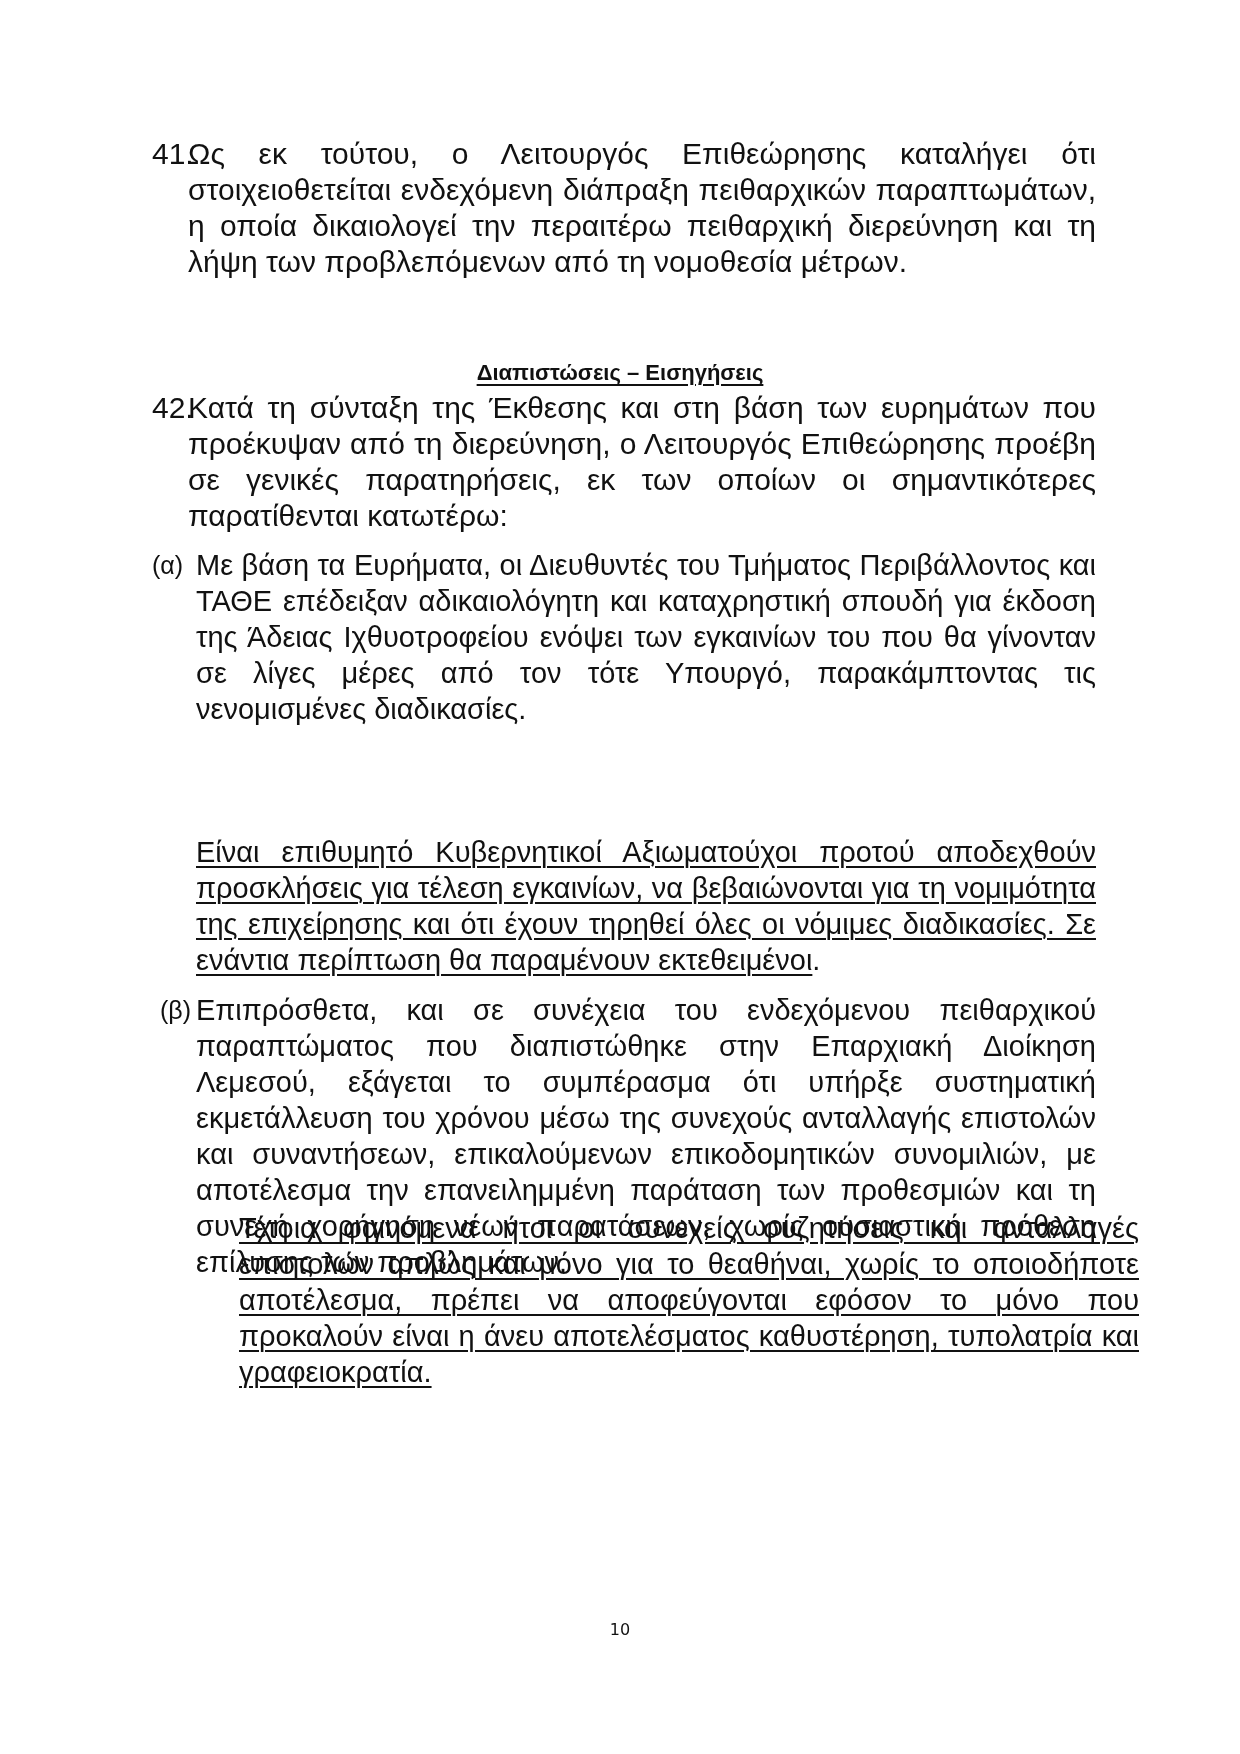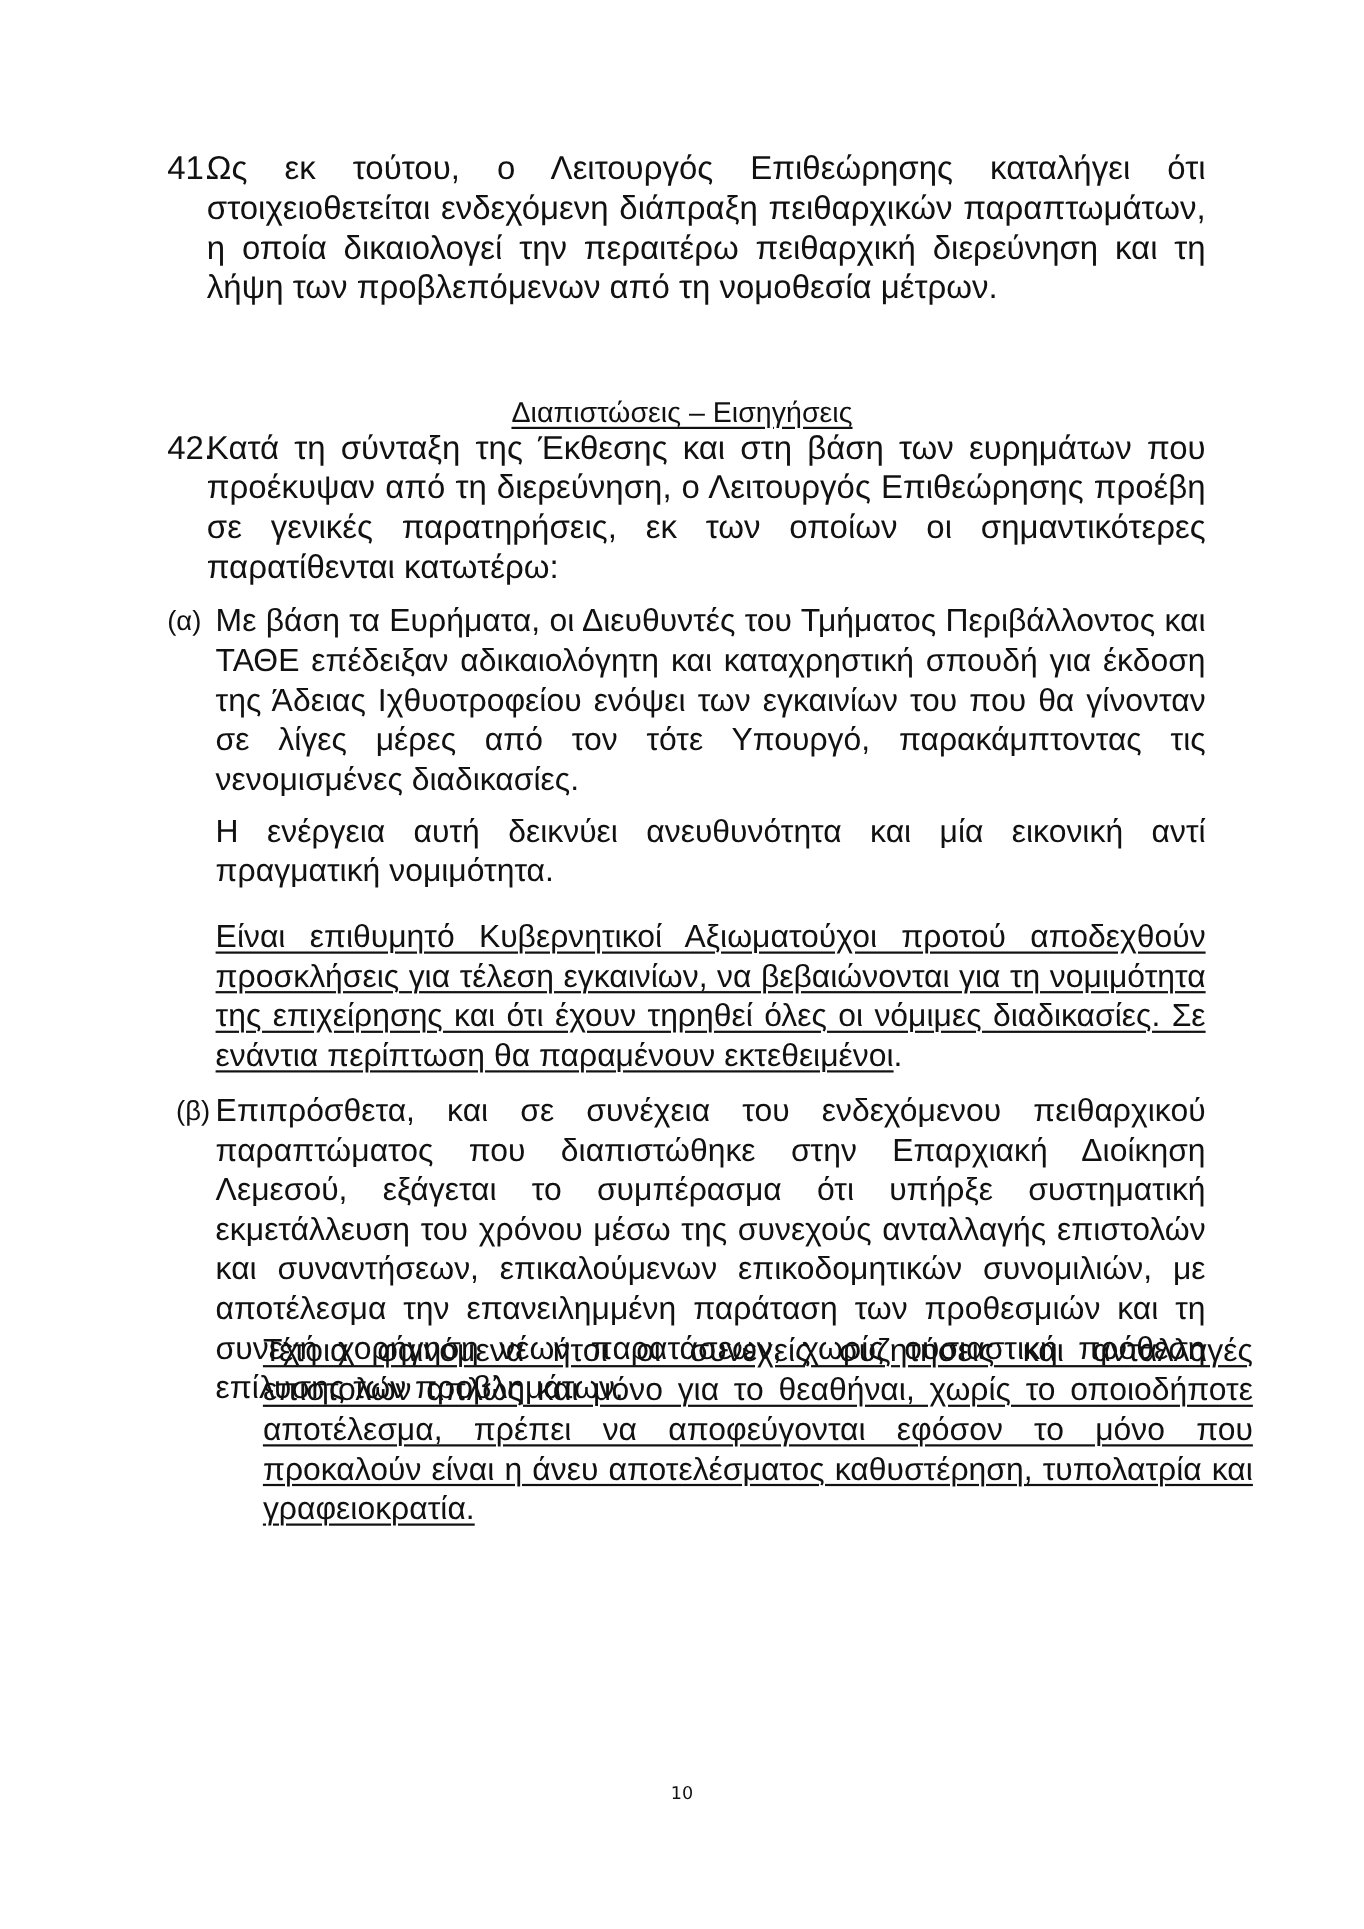--- a/index.html
+++ b/index.html
@@ -7,21 +7,21 @@
          font-family: "Liberation Sans", sans-serif; color: #111; }
   .page { position: absolute; left: 0; top: 0; width: 1240px; height: 1754px; }
   .para { position: absolute; left: 152px; width: 944px; font-size: 30px; line-height: 36px; }
   .para .num { position: absolute; left: 0; top: 0; }
   .para .body { margin-left: 36px; text-align: justify; text-align-last: left; }
   .sub { position: absolute; left: 196px; width: 900px; font-size: 29px; line-height: 36px;
          text-align: justify; text-align-last: left; }
   .emph { font-weight: normal; text-decoration: underline; text-decoration-thickness: 2px;
           text-underline-offset: 4px; }
   .heading { position: absolute; left: 0; width: 1240px; top: 360px; text-align: center;
-             font-size: 26px; font-weight: normal; text-decoration: underline;
+             font-size: 22px; font-weight: bold; text-decoration: underline;
              text-underline-offset: 4px; box-sizing: border-box; }
   .label-a { position: absolute; left: 152px; font-size: 25px; line-height: 36px; }
   .label-b { position: absolute; left: 160px; font-size: 25px; line-height: 36px; }
   .pagenum { position: absolute; left: 0; width: 1240px; top: 1620px; text-align: center;
              font-family: "DejaVu Sans", sans-serif; font-size: 16px; }
 </style>
 </head>
 <body>
 
 <div class="page">
@@ -34,21 +34,20 @@
   <div class="heading">Διαπιστώσεις – Εισηγήσεις</div>
 
   <div class="para" style="top:390px;">
     <span class="num">42.</span>
     <div class="body">Κατά τη σύνταξη της Έκθεσης και στη βάση των ευρημάτων που προέκυψαν από τη διερεύνηση, ο Λειτουργός Επιθεώρησης προέβη σε γενικές παρατηρήσεις, εκ των οποίων οι σημαντικότερες παρατίθενται κατωτέρω:</div>
   </div>
 
   <span class="label-a" style="top:547px;">(α)</span>
   <div class="sub" style="top:547px;">Με βάση τα Ευρήματα, οι Διευθυντές του Τμήματος Περιβάλλοντος και ΤΑΘΕ επέδειξαν αδικαιολόγητη και καταχρηστική σπουδή για έκδοση της Άδειας Ιχθυοτροφείου ενόψει των εγκαινίων του που θα γίνονταν σε λίγες μέρες από τον τότε Υπουργό, παρακάμπτοντας τις νενομισμένες διαδικασίες.</div>
 
-  <div class="sub" style="top:738px;">Η ενέργεια αυτή δεικνύει ανευθυνότητα και μία εικονική αντί πραγματική νομιμότητα.</div>
 
   <div class="sub" style="top:834px;"><span class="emph">Είναι επιθυμητό Κυβερνητικοί Αξιωματούχοι προτού αποδεχθούν προσκλήσεις για τέλεση εγκαινίων, να βεβαιώνονται για τη νομιμότητα της επιχείρησης και ότι έχουν τηρηθεί όλες οι νόμιμες διαδικασίες. Σε ενάντια περίπτωση θα παραμένουν εκτεθειμένοι</span><span>.</span></div>
 
   <span class="label-b" style="top:992px;">(β)</span>
   <div class="sub" style="top:992px; text-indent:0;">Επιπρόσθετα, και σε συνέχεια του ενδεχόμενου πειθαρχικού παραπτώματος που διαπιστώθηκε στην Επαρχιακή Διοίκηση Λεμεσού, εξάγεται το συμπέρασμα ότι υπήρξε συστηματική εκμετάλλευση του χρόνου μέσω της συνεχούς ανταλλαγής επιστολών και συναντήσεων, επικαλούμενων επικοδομητικών συνομιλιών, με αποτέλεσμα την επανειλημμένη παράταση των προθεσμιών και τη συνεχή χορήγηση νέων παρατάσεων, χωρίς ουσιαστική πρόθεση επίλυσης των προβλημάτων.</div>
 
   <div class="sub emph" style="top:1210px;margin-left:43px;">Τέτοια φαινόμενα ήτοι οι συνεχείς συζητήσεις και ανταλλαγές επιστολών απλώς και μόνο για το θεαθήναι, χωρίς το οποιοδήποτε αποτέλεσμα, πρέπει να αποφεύγονται εφόσον το μόνο που προκαλούν είναι η άνευ αποτελέσματος καθυστέρηση, τυπολατρία και γραφειοκρατία.</div>
 
   <div class="pagenum">10</div>
 

